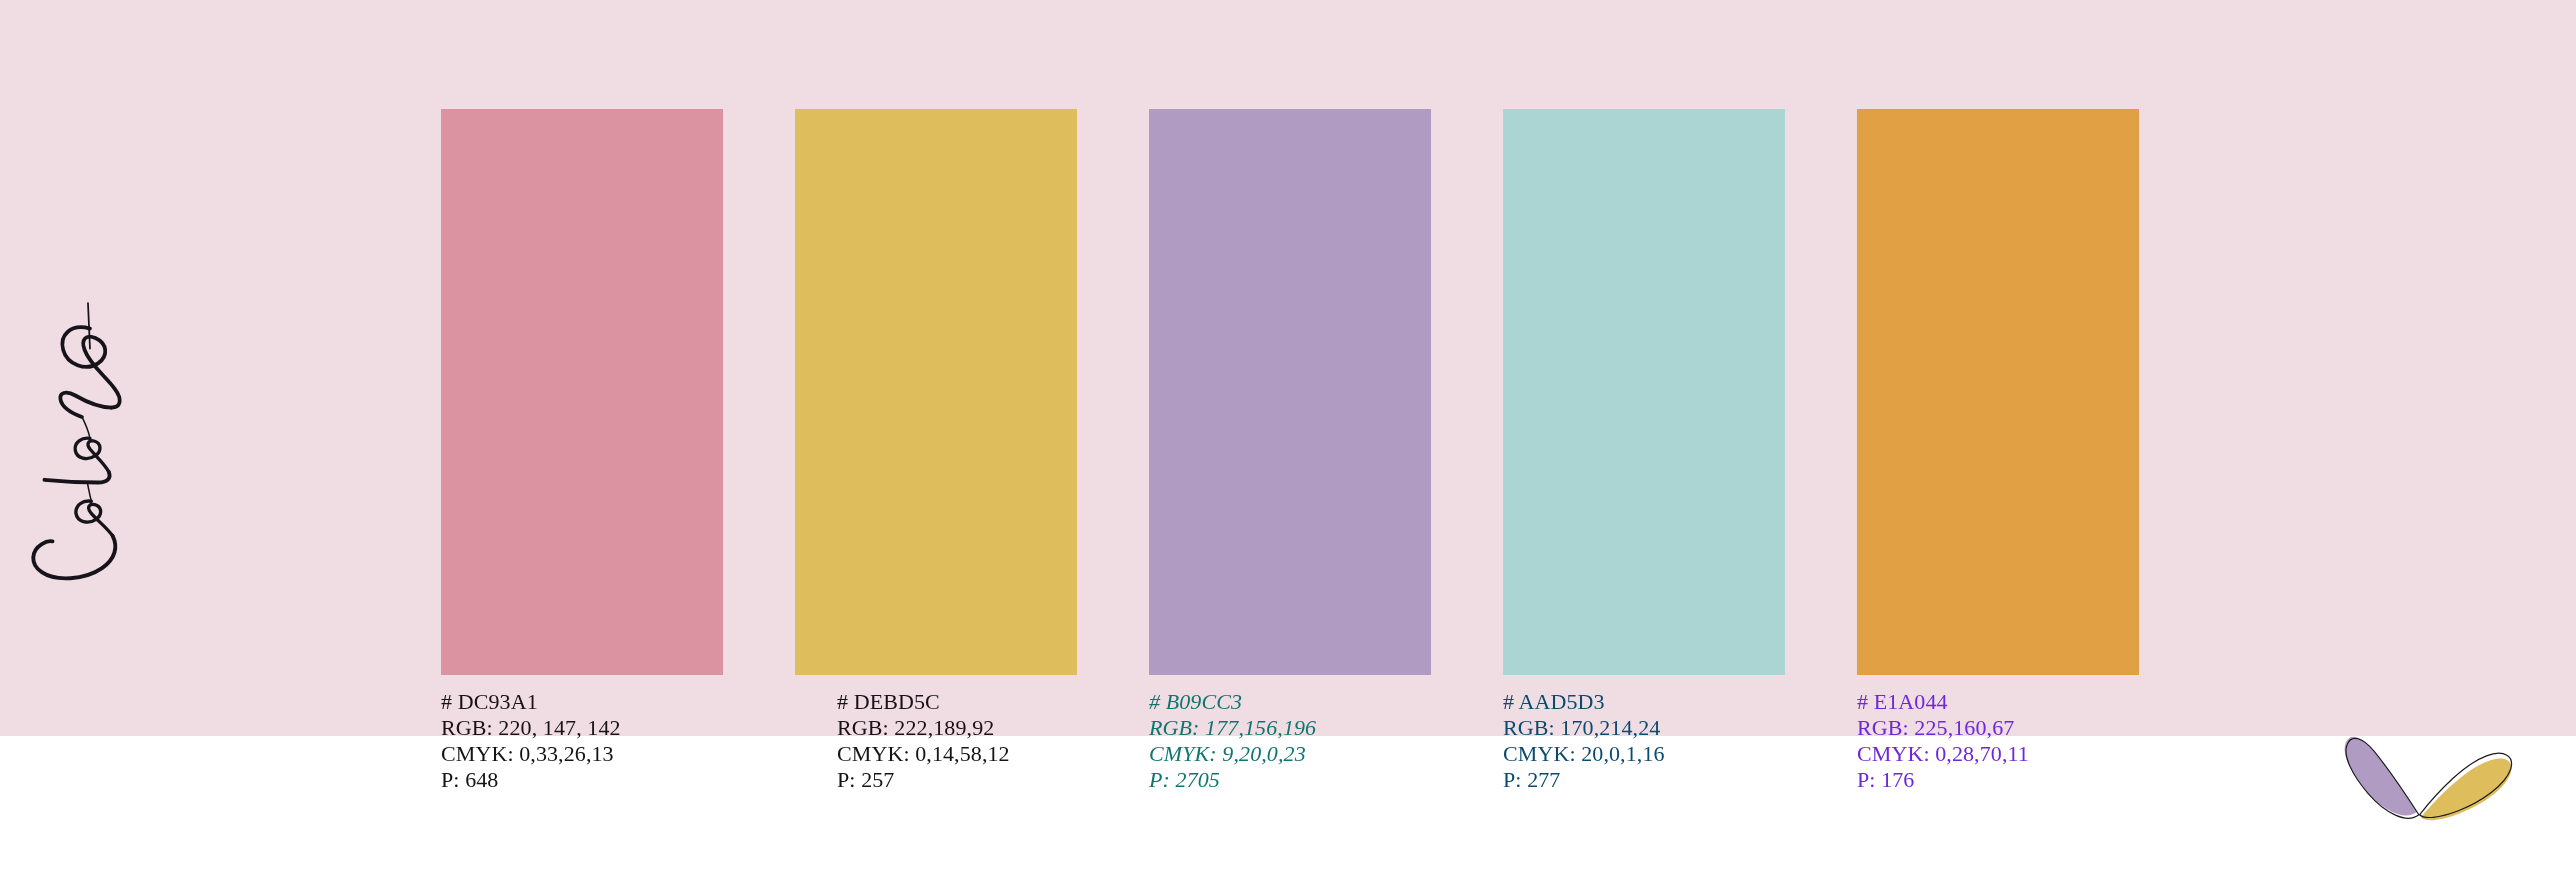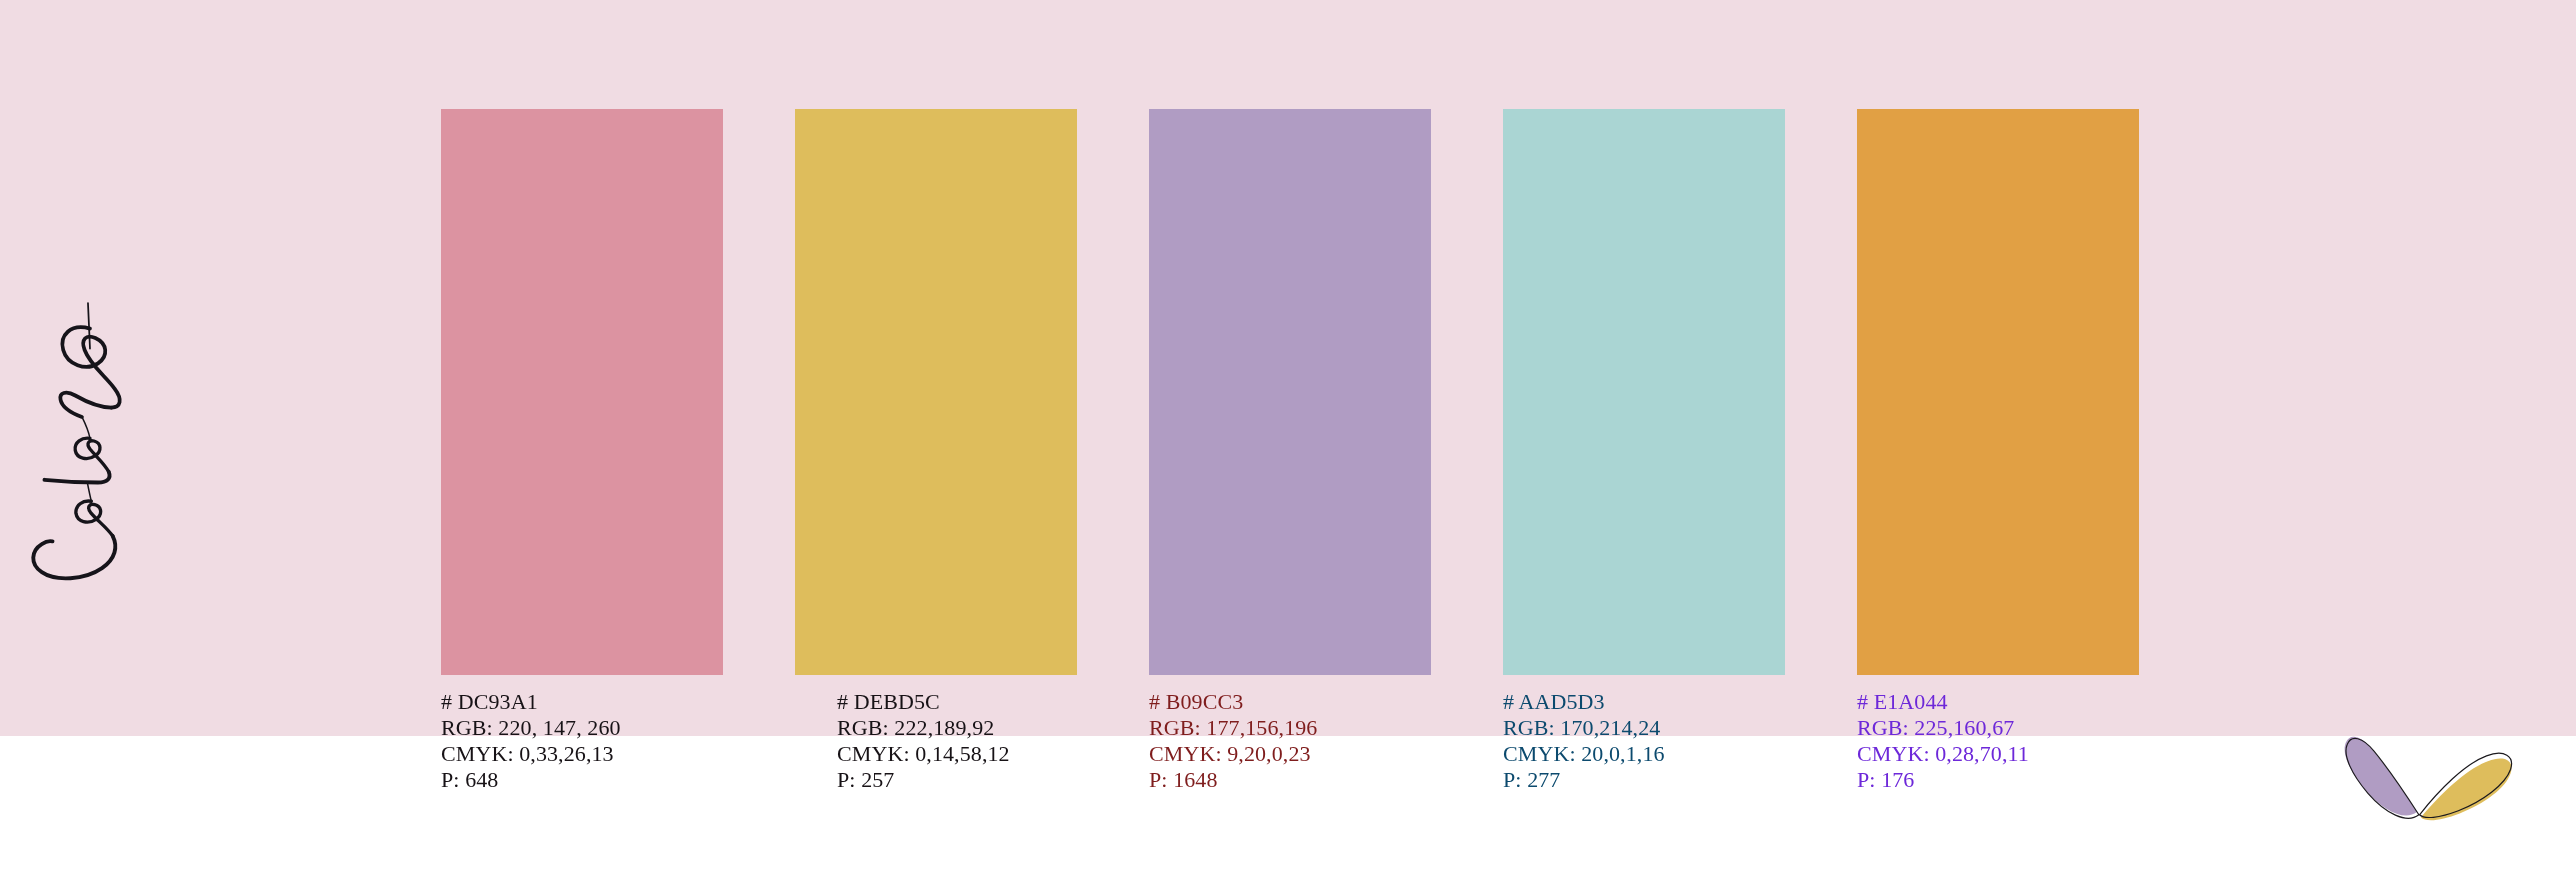--- a/index.html
+++ b/index.html
@@ -122,43 +122,43 @@
       </g>
     </svg>
   </div>
 
   <div class="palette">
 
     <div class="swatch-col">
       <div class="swatch-chip" style="background: rgb(220, 147, 161);"></div>
       <div class="swatch-info" style="color: rgb(23, 18, 22);">
         <span class="line"># DC93A1</span>
-        <span class="line">RGB: 220, 147, 260</span>
+        <span class="line">RGB: 220, 147, 142</span>
         <span class="line">CMYK: 0,33,26,13</span>
         <span class="line">P: 648</span>
       </div>
     </div>
 
     <div class="swatch-col">
       <div class="swatch-chip" style="background: rgb(222, 189, 92);"></div>
       <div class="swatch-info" style="color: rgb(23, 18, 22); margin-left: 42px;">
         <span class="line"># DEBD5C</span>
         <span class="line">RGB: 222,189,92</span>
         <span class="line">CMYK: 0,14,58,12</span>
         <span class="line">P: 257</span>
       </div>
     </div>
 
     <div class="swatch-col">
       <div class="swatch-chip" style="background: rgb(176, 156, 195);"></div>
-      <div class="swatch-info" style="color: #7f1d1d;">
+      <div class="swatch-info" style="color: #0f766e; font-style: italic;">
         <span class="line"># B09CC3</span>
         <span class="line">RGB: 177,156,196</span>
         <span class="line">CMYK: 9,20,0,23</span>
-        <span class="line">P: 1648</span>
+        <span class="line">P: 2705</span>
       </div>
     </div>
 
     <div class="swatch-col">
       <div class="swatch-chip" style="background: rgb(170, 213, 211);"></div>
       <div class="swatch-info" style="color: #0c4a6e;">
         <span class="line"># AAD5D3</span>
         <span class="line">RGB: 170,214,24</span>
         <span class="line">CMYK: 20,0,1,16</span>
         <span class="line">P: 277</span>

